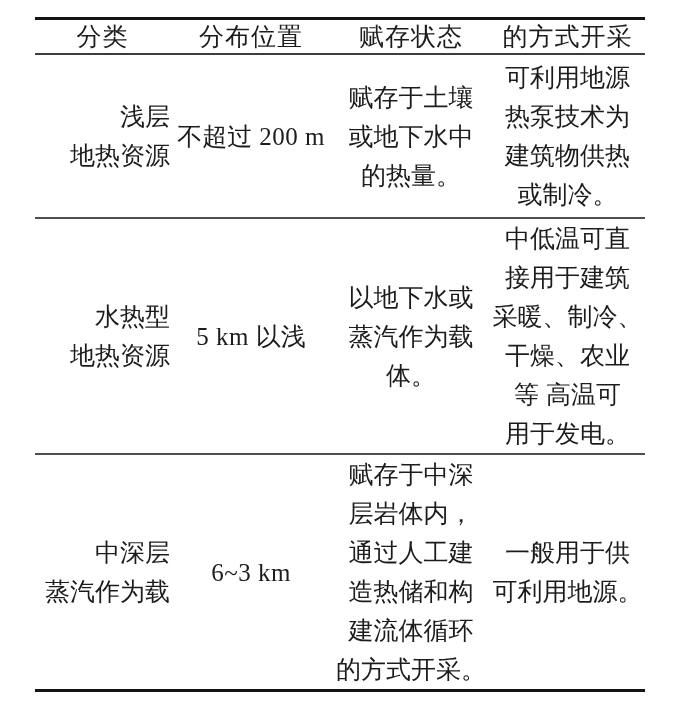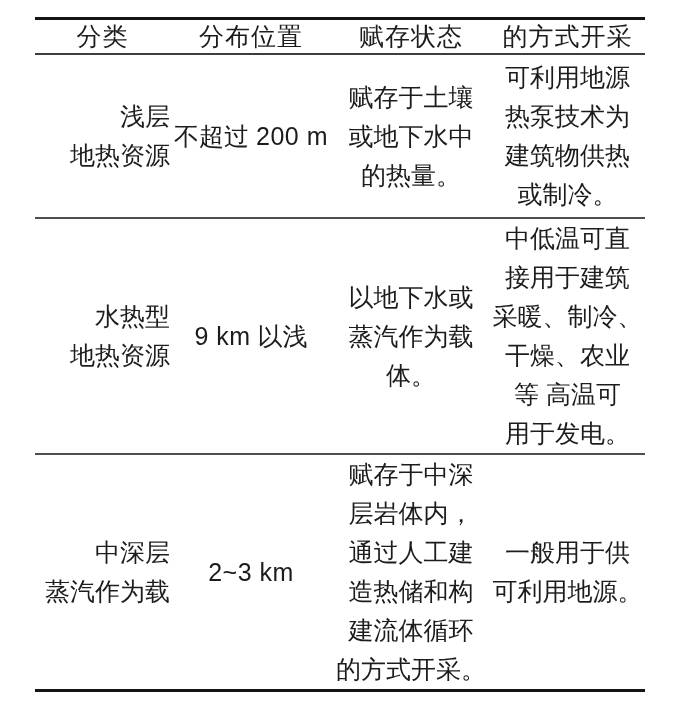--- a/index.html
+++ b/index.html
@@ -41,21 +41,21 @@
   th { letter-spacing: 1px; }
   td {
     line-height: 39px;
     white-space: pre-line;
   }
   td.category {
     text-align: right;
     padding-left: 6px;
   }
   .num {
-    font-family: Liberation Sans, sans-serif;
+    font-family: Liberation Serif, serif;
     letter-spacing: 0.5px;
   }
 </style>
 </head>
 <body>
 
 <table class="geo-table">
   <colgroup>
     <col class="c1">
       <col class="c2">
@@ -79,35 +79,35 @@
 或地下水中
 的热量。</td>
       <td>可利用地源
 热泵技术为
 建筑物供热
 或制冷。</td>
     </tr>
     <tr class="row-2">
       <td class="category">水热型
 地热资源</td>
-      <td><span></span><span class="num">9 km</span><span> 以浅</span></td>
+      <td><span></span><span class="num">5 km</span><span> 以浅</span></td>
       <td>以地下水或
 蒸汽作为载
 体。</td>
       <td>中低温可直
 接用于建筑
 采暖、制冷、
 干燥、农业
 等 高温可
 用于发电。</td>
     </tr>
     <tr class="row-3">
       <td class="category">中深层
 蒸汽作为载</td>
-      <td><span></span><span class="num">2~3 km</span><span></span></td>
+      <td><span></span><span class="num">6~3 km</span><span></span></td>
       <td>赋存于中深
 层岩体内，
 通过人工建
 造热储和构
 建流体循环
 的方式开采。</td>
       <td>一般用于供
 可利用地源。</td>
     </tr>
   </tbody>

